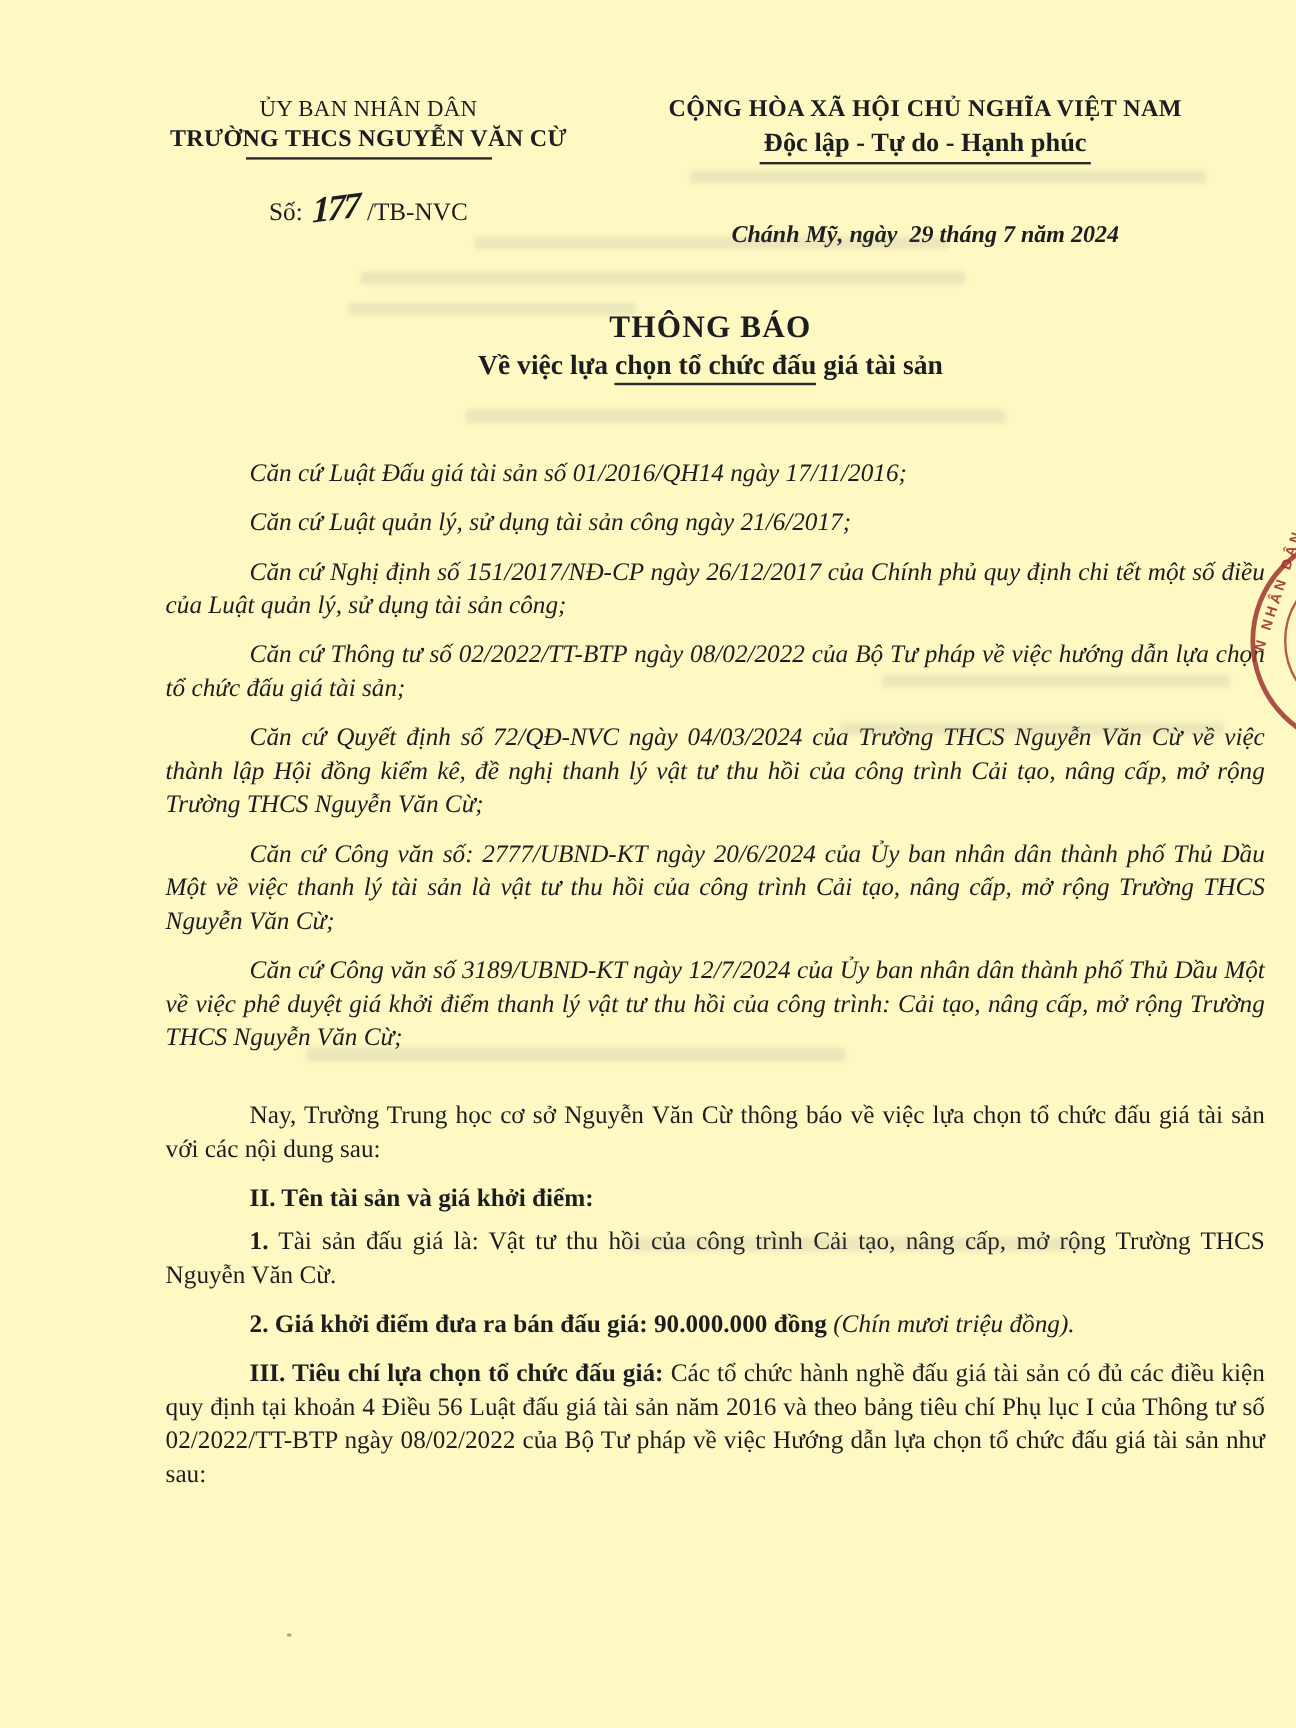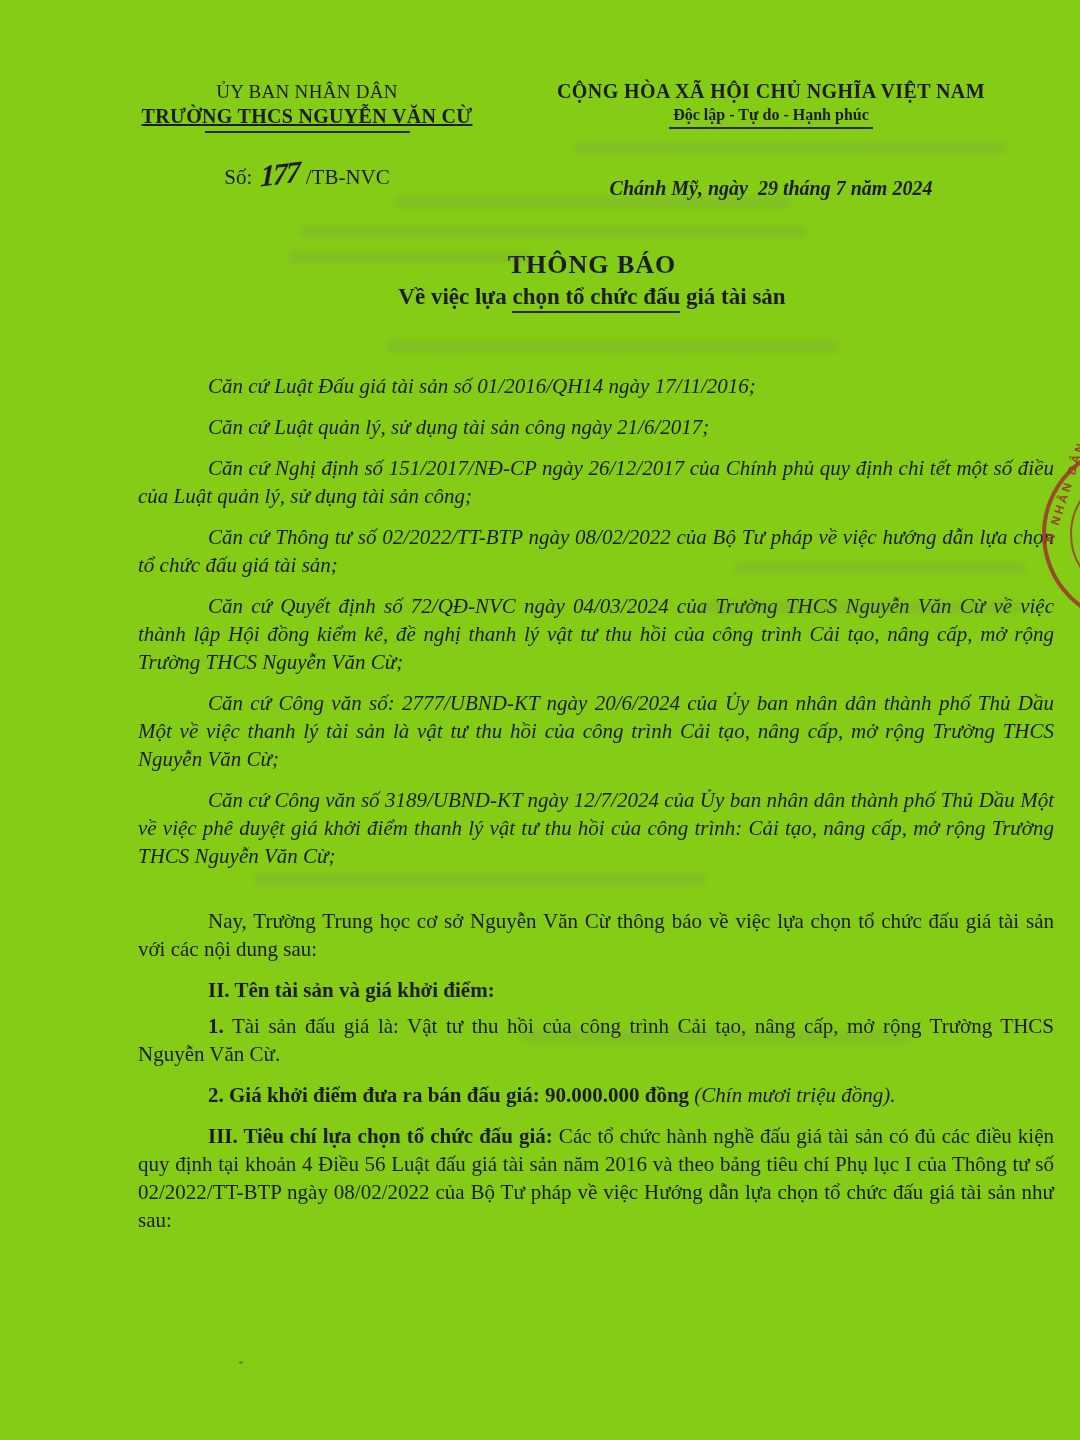--- a/index.html
+++ b/index.html
@@ -1,38 +1,38 @@
 <!DOCTYPE html>
 <html><head>
 <meta charset="utf-8">
 <style>
   html,body { margin:0; padding:0; background:#e8e8e8; }
   .page {
     position:relative;
     width:1080px; height:1440px;
     margin:0 auto;
-    background:#84cc16;
+    background:#fef9c3;
     overflow:hidden;
     color:#1d1d1f;
     font-family:"Liberation Serif","DejaVu Serif",serif;
   }
   
   .header-row { display:flex; padding:80px 60px 0 92px; }
   .issuer-block { width:430px; text-align:center; }
   .issuer-line { font-size:19px; line-height:24px; letter-spacing:.3px; }
-  .issuer-line.bold { font-weight:bold; font-size:20px;text-decoration:underline; }
+  .issuer-line.bold { font-weight:bold; font-size:20px; }
   .issuer-underline { width:205px; border-bottom:2px solid #2a2a2c; margin:3px auto 0; }
   .doc-number { margin-top:24px; font-size:21px; }
   .doc-number .hand {
     display:inline-block; font-size:30px; font-style:italic; font-weight:bold;
     transform:rotate(-7deg) skewX(-8deg); letter-spacing:-2px; margin:0 2px;
   }
   .national-block { flex:1; text-align:center; }
   .national-line1 { font-weight:bold; font-size:20px; letter-spacing:.4px; }
-  .national-line2 { display:inline-block; font-weight:bold; font-size:16px; margin-top:3px;
+  .national-line2 { display:inline-block; font-weight:bold; font-size:22px; margin-top:3px;
                     padding:0 4px 3px; border-bottom:2px solid #2a2a2c; }
   .dateline { margin-top:48px; font-size:20px; font-style:italic; font-weight:bold; white-space:pre; }
   
   .title-block { text-align:center; margin-top:50px; transform:translateX(52px); }
   .doc-title { font-size:26px; font-weight:bold; letter-spacing:1px; }
   .doc-subtitle { font-size:23px; font-weight:bold; margin-top:4px; }
   .doc-subtitle .u { border-bottom:2px solid #2a2a2c; padding-bottom:2px; }
   
   .body-text { margin:62px 26px 0 138px; font-size:21px; line-height:28px; text-align:justify; }
   .body-text p { margin:0 0 13px; text-indent:70px; }

